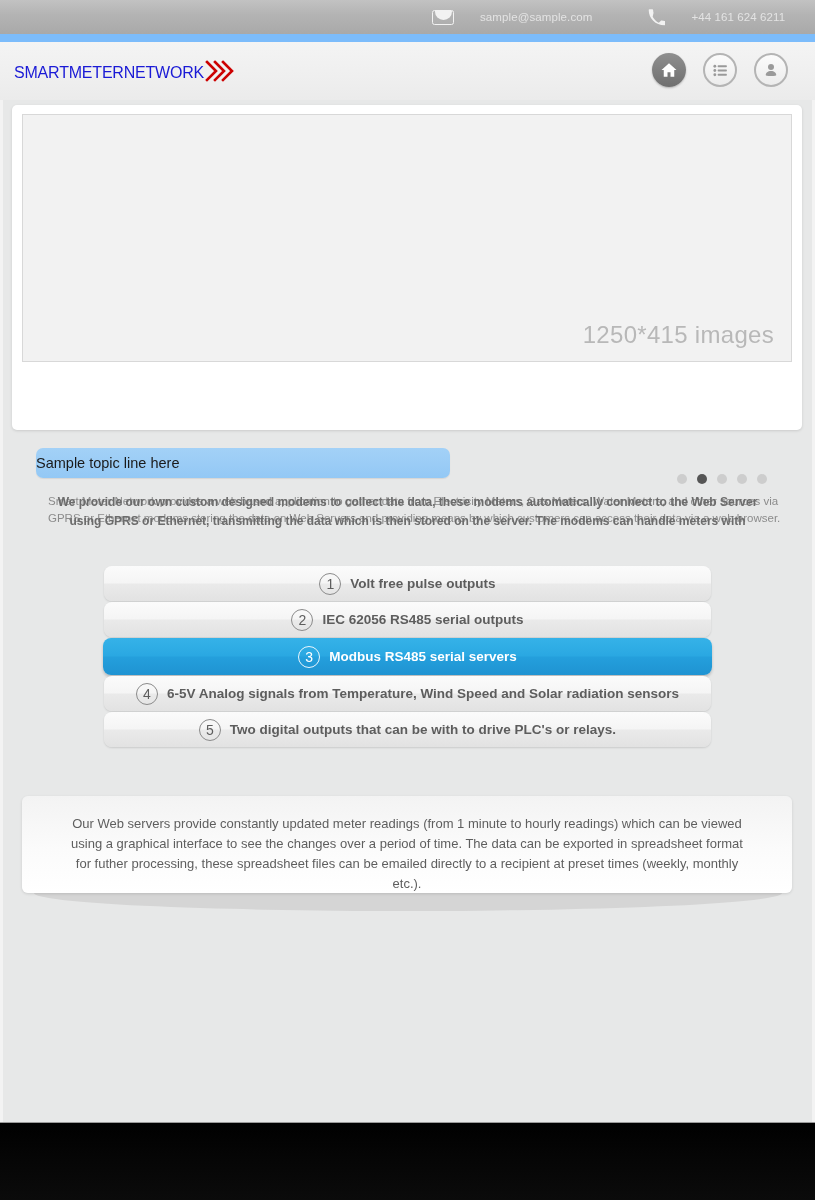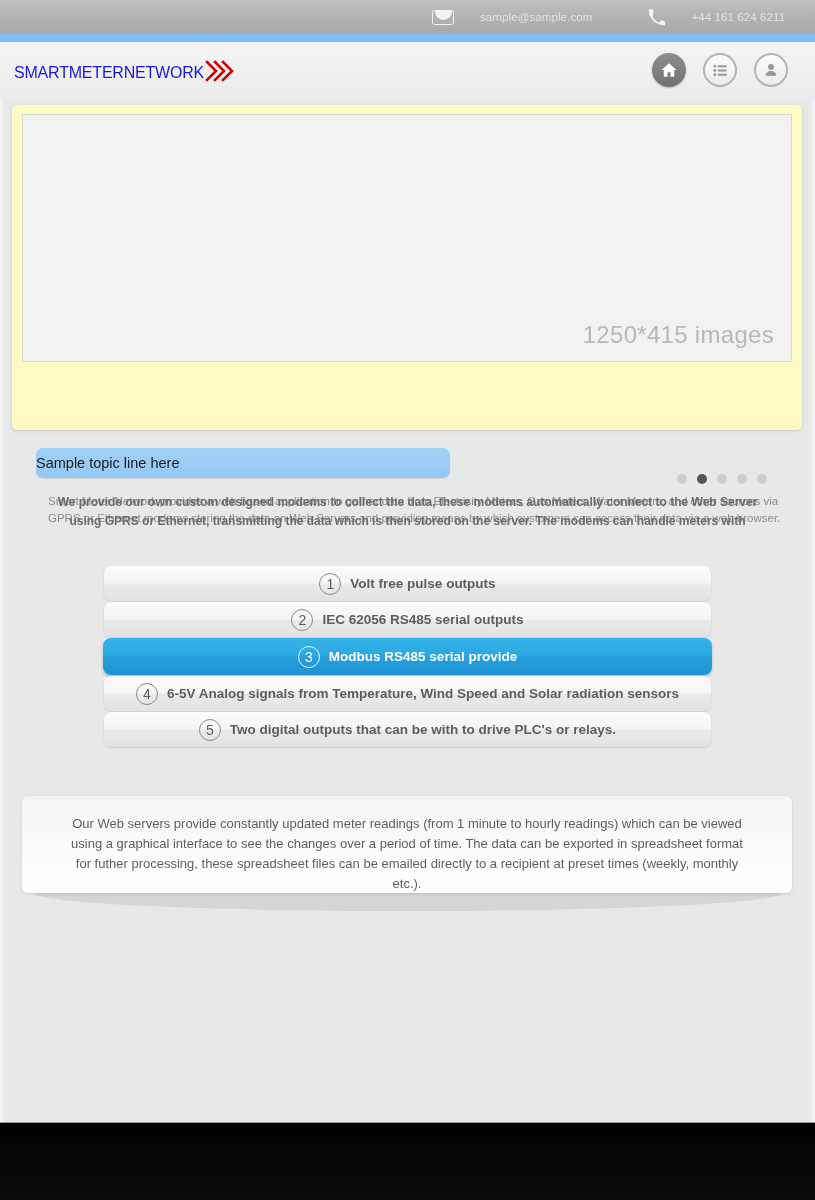--- a/index.html
+++ b/index.html
@@ -139,21 +139,21 @@
     border: 2px solid #b4b4b4;
     background: linear-gradient(to bottom, #fbfbfb, #ececec);
   }
   .nav-icon svg { display: block; }
 
   
   .hero-card {
     position: absolute;
     left: 12px; top: 105px;
     width: 790px; height: 325px;
-    background: #fef9c3;
+    background: #ffffff;
     border-radius: 5px;
     box-shadow: 0 1px 3px rgba(0,0,0,.13);
     text-decoration: underline;
   }
   .hero-shadow-curve {
     position: absolute;
     left: 30px; top: 425px;
     width: 755px; height: 22px;
     background: #d3d3d3;
     border-radius: 0 0 50% 50% / 0 0 100% 100%;
@@ -420,21 +420,21 @@
     <div class="feature-item" style="width:607px">
       <span class="feature-num">1</span>
       <span class="feature-label">Volt free pulse outputs</span>
     </div>
     <div class="feature-item" style="width:607px">
       <span class="feature-num">2</span>
       <span class="feature-label">IEC 62056 RS485 serial outputs</span>
     </div>
     <div class="feature-item highlight" style="width:609px">
       <span class="feature-num">3</span>
-      <span class="feature-label">Modbus RS485 serial provide</span>
+      <span class="feature-label">Modbus RS485 serial servers</span>
     </div>
     <div class="feature-item" style="width:607px">
       <span class="feature-num">4</span>
       <span class="feature-label">6-5V Analog signals from Temperature, Wind Speed and Solar radiation sensors</span>
     </div>
     <div class="feature-item" style="width:607px">
       <span class="feature-num">5</span>
       <span class="feature-label">Two digital outputs that can be with to drive PLC's or relays.</span>
     </div>
   </div>

